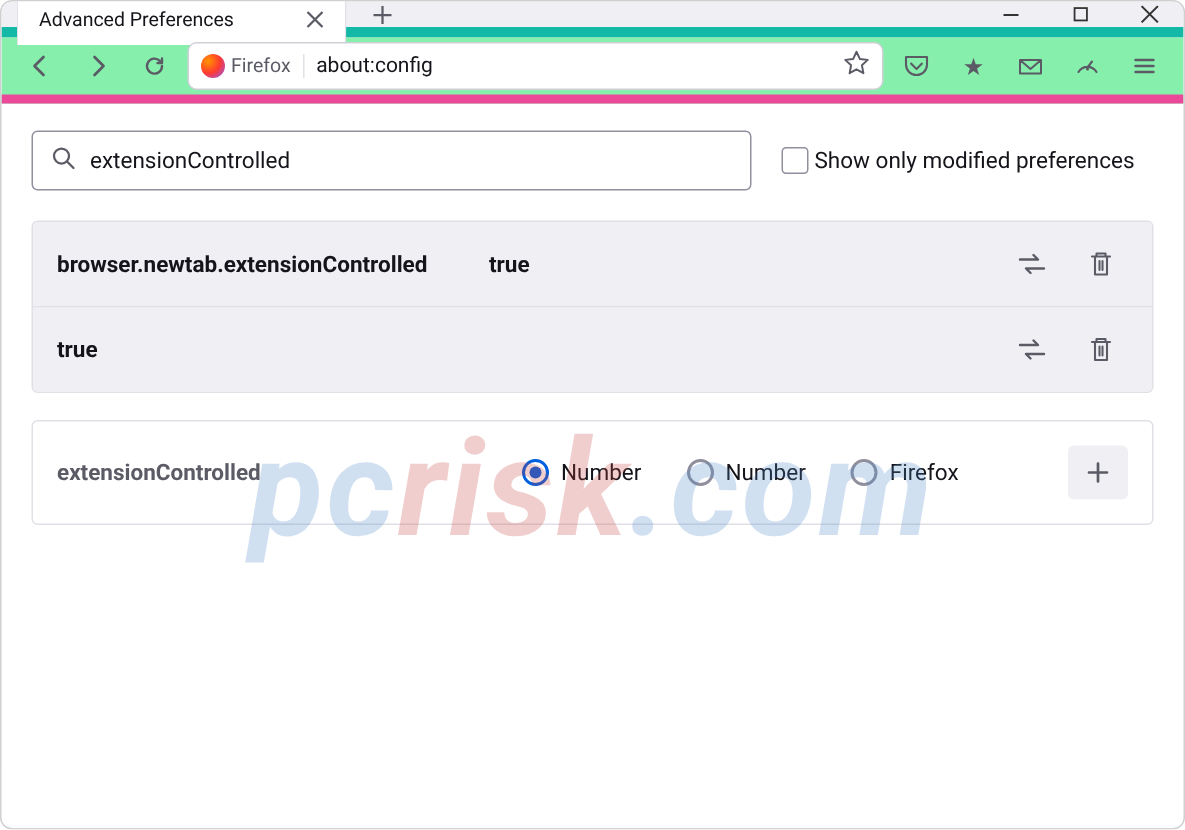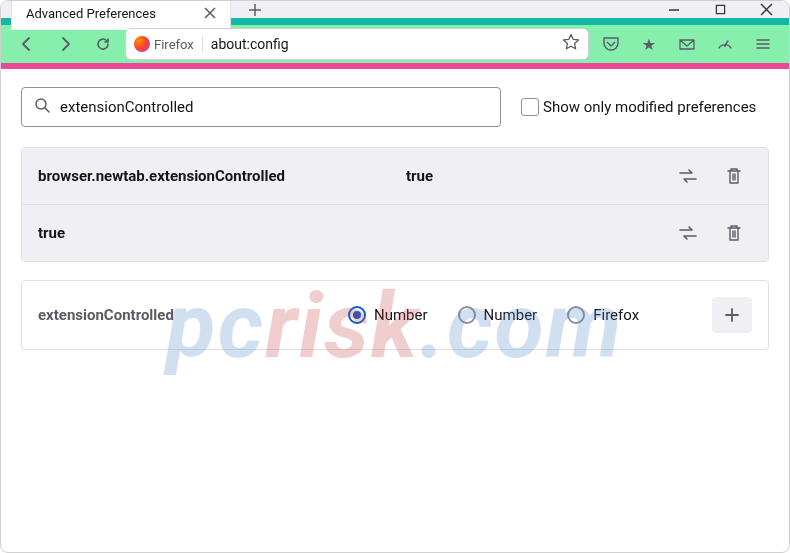--- a/index.html
+++ b/index.html
@@ -195,21 +195,21 @@
       align-items: center;
       padding: 14px 16px;
       font-size: 15px;
       background: #f0f0f4;
       border-bottom: 1px solid #e0e0e6;
     }
     .pref-row:last-child {
       border-bottom: none;
     }
     .pref-name {
-      width: 368px;
+      width: 288px;
       font-weight: 700;
       color: #15141a;
       word-break: break-word;
       line-height: 1.4;
     }
     .pref-value {
       flex: 1;
       font-weight: 700;
       color: #15141a;
     }

